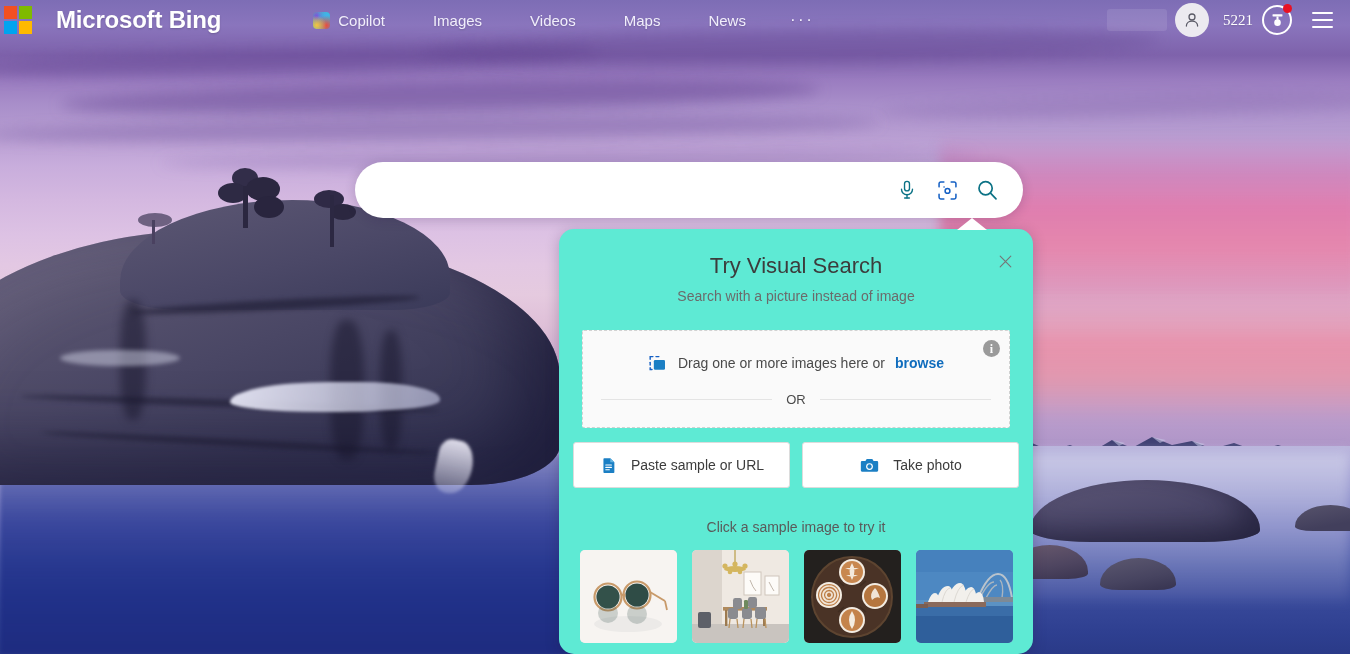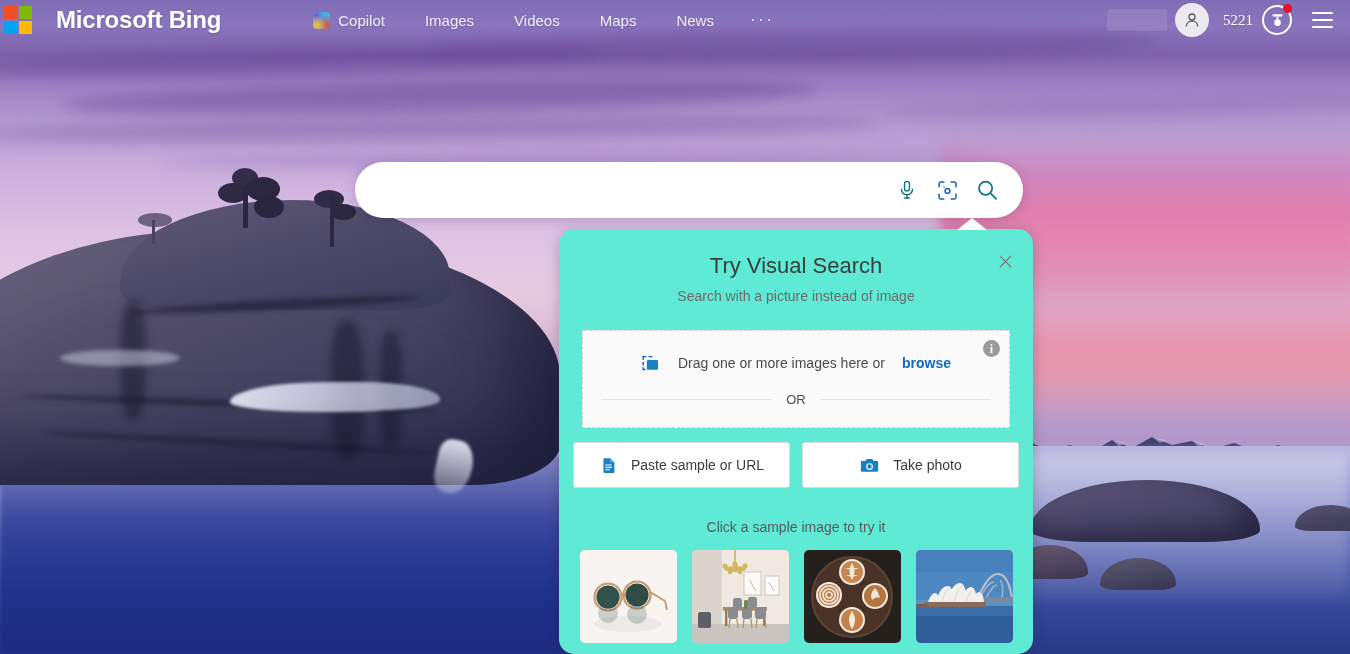--- a/index.html
+++ b/index.html
@@ -298,21 +298,21 @@
     font-size: 24px;
     font-weight: 600;
     letter-spacing: -0.2px;
     white-space: nowrap;
     text-shadow: 0 1px 2px rgba(0,0,0,0.18);
   }
 
   .nav {
     display: flex;
     align-items: flex-end;
-    gap: 0;
+    gap: 8px;
     margin-left: 72px;
   }
   .nav-item {
     display: flex;
     align-items: center;
     gap: 8px;
     padding: 0 20px;
     height: 40px;
     color: #f1eefb;
     font-size: 15px;
@@ -501,21 +501,21 @@
     font-weight: 700;
     font-family: "Liberation Serif", serif;
     display: flex; align-items: center; justify-content: center;
     cursor: pointer;
     line-height: 1;
   }
   .vs-drag-row {
     display: flex;
     align-items: center;
     justify-content: center;
-    gap: 17px;
+    gap: 10px;
     font-size: 14px;
     color: #4a4a4a;
   }
   .vs-browse {
     color: #0f6cbd;
     font-weight: 700;
     cursor: pointer;
     text-decoration: none;
   }
 

